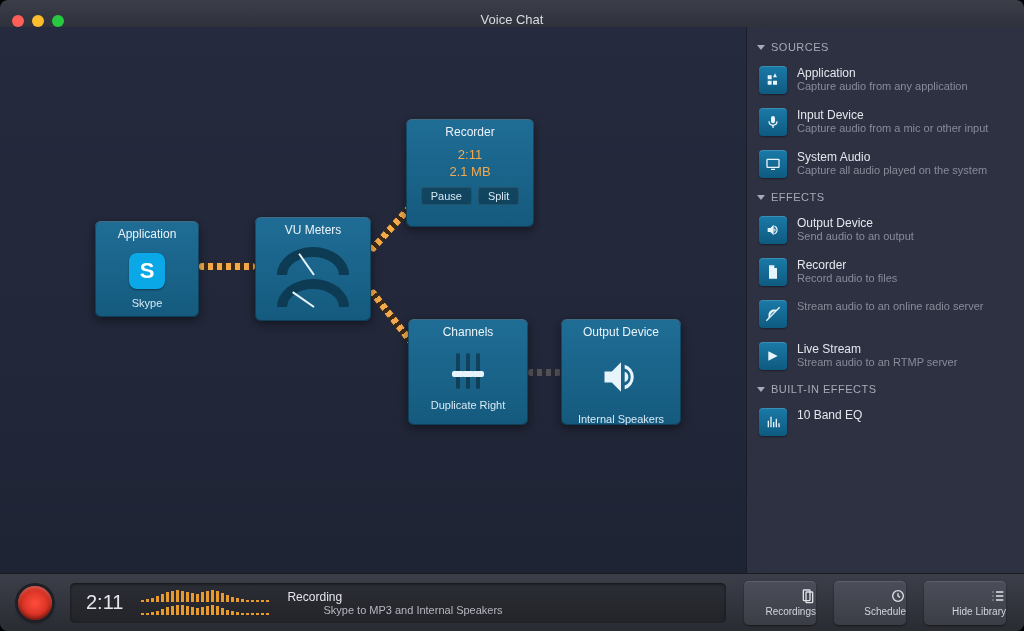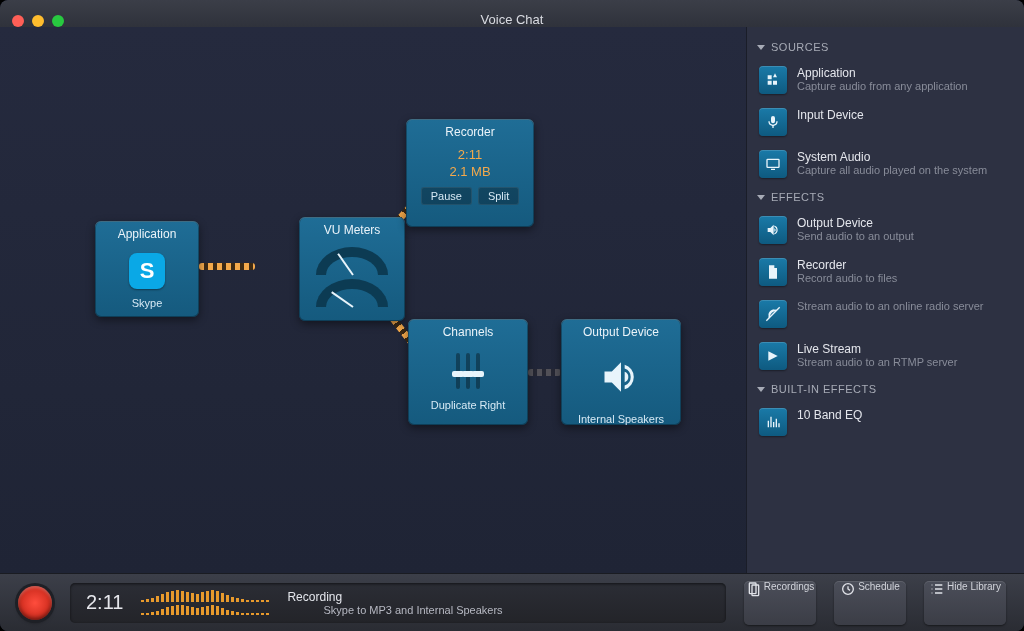--- a/index.html
+++ b/index.html
@@ -26,31 +26,31 @@
 .bottombar { height:58px; background:linear-gradient(#3c3f49,#2a2c33); border-top:1px solid #1a1c22; display:flex; align-items:center; padding:0 18px; gap:18px; }
 .rec-btn { width:34px; height:34px; border-radius:50%; background:radial-gradient(#ff4d3d,#b81c0f); box-shadow:inset 0 2px 3px rgba(255,255,255,.25), inset 0 -2px 4px rgba(0,0,0,.5), 0 0 0 3px #1e2026, 0 2px 4px rgba(0,0,0,.6); cursor:pointer; }
 .status-box { flex:1; height:40px; background:linear-gradient(#2b2d35,#232429); border-radius:5px; box-shadow:inset 0 1px 3px rgba(0,0,0,.6); display:flex; align-items:center; padding:0 16px; gap:18px; }
 .time { color:#e6e7ec; font-size:20px; font-weight:300; }
 .vu-bars { display:flex; flex-direction:column; gap:3px; }
 .vu-row { display:flex; gap:2px; align-items:flex-end; }
 .vu-row span { width:3px; background:#e89a2c; }
 .status-text { display:flex; flex-direction:column; }
 .status-text .l1 { color:#e4e6ec; font-size:12px; }
 .status-text .l2 { color:#b6b8c2; font-size:11px;margin-left:36px; }
-.bb-btn { width:72px; height:44px; background:linear-gradient(#4b4e59,#3b3d46); border-radius:5px; box-shadow:inset 0 1px 0 rgba(255,255,255,.1), 0 1px 2px rgba(0,0,0,.5); display:flex; align-items:flex-start; justify-content:center; gap:2px; cursor:pointer; }
+.bb-btn { width:72px; height:44px; background:linear-gradient(#4b4e59,#3b3d46); border-radius:5px; box-shadow:inset 0 1px 0 rgba(255,255,255,.1), 0 1px 2px rgba(0,0,0,.5); display:flex; flex-direction:column; align-items:flex-end; justify-content:center; gap:2px; cursor:pointer; }
 .bb-btn svg { width:16px; height:16px; fill:none; stroke:#e0e2e8; stroke-width:2; }
 .bb-btn span { color:#d2d4db; font-size:10px; }
 
 
 .node { position:absolute; background:linear-gradient(#1f6d96,#155a7e); border-radius:6px; box-shadow:inset 0 1px 0 rgba(255,255,255,.18), 0 3px 8px rgba(0,0,0,.45), inset 0 0 0 1px rgba(0,0,0,.3); color:#e8f4fb; }
 .node-title { text-align:center; font-size:12px; padding:6px 0 4px; color:#eaf3f9; }
 .node-body { padding:4px 8px 8px; display:flex; flex-direction:column; align-items:center; }
 .node-sub { text-align:center; font-size:11px; color:#d6e9f4; margin-top:2px; }
 .app-node { left:95px; top:194px; width:104px; height:96px; }
-.vu-node  { left:255px; top:190px; width:106px; height:104px;margin-left:44px; }
+.vu-node  { left:255px; top:190px; width:116px; height:104px; }
 .rec-node { left:406px; top:92px; width:128px; height:108px; }
 .ch-node  { left:408px; top:292px; width:120px; height:106px; }
 .out-node { left:561px; top:292px; width:120px; height:106px; }
 .skype-icon { width:36px;height:36px;border-radius:8px;background:#0aa8e6;display:flex;align-items:center;justify-content:center;font-weight:bold;color:#fff;font-size:22px;margin:4px 0 6px; box-shadow:0 1px 2px rgba(0,0,0,.4);}
 .meter { width:72px; height:28px; margin:2px 0; position:relative; }
 .meter .arc { position:absolute; inset:0; border-radius:72px 72px 0 0 / 56px 56px 0 0; border:10px solid #0c3b53; border-bottom:none; }
 .meter .needle { position:absolute; left:50%; bottom:0; width:2px; height:26px; background:#e8f4fb; transform-origin:bottom; }
 .meter.m1 .needle{transform:rotate(-35deg);} .meter.m2 .needle{transform:rotate(-55deg);}
 .rec-stats { color:#f4a94b; font-size:13px; line-height:1.3; text-align:center; margin-bottom:6px; }
 .rec-btns { display:flex; gap:6px; }
@@ -167,20 +167,21 @@
             </div>
           </div>
           <div class="lib-item">
             <div class="lib-icon">
               <svg viewBox="0 0 24 24">
                 <path d="M12 14a3 3 0 003-3V6a3 3 0 10-6 0v5a3 3 0 003 3zm5-3a5 5 0 01-10 0H5a7 7 0 006 6.9V21h2v-3.1A7 7 0 0019 11h-2z" fill="#e8f4fb"></path>
               </svg>
             </div>
             <div class="lib-text">
               <div class="lib-title">Input Device</div>
+              <div class="lib-desc">Capture audio from a mic or other input</div>
             </div>
           </div>
           <div class="lib-item">
             <div class="lib-icon">
               <svg viewBox="0 0 24 24">
                 <rect x="3" y="5" width="18" height="12" rx="1" fill="none" stroke="#e8f4fb" stroke-width="2"></rect>
                 <path d="M9 20h6" stroke="#e8f4fb" stroke-width="2"></path>
               </svg>
             </div>
             <div class="lib-text">

